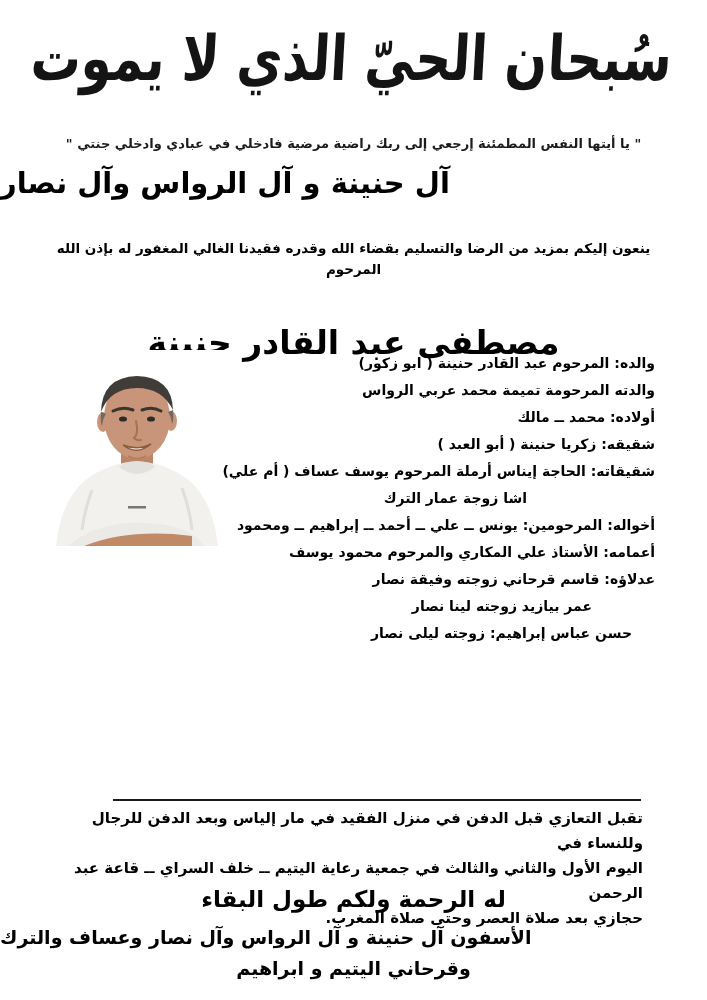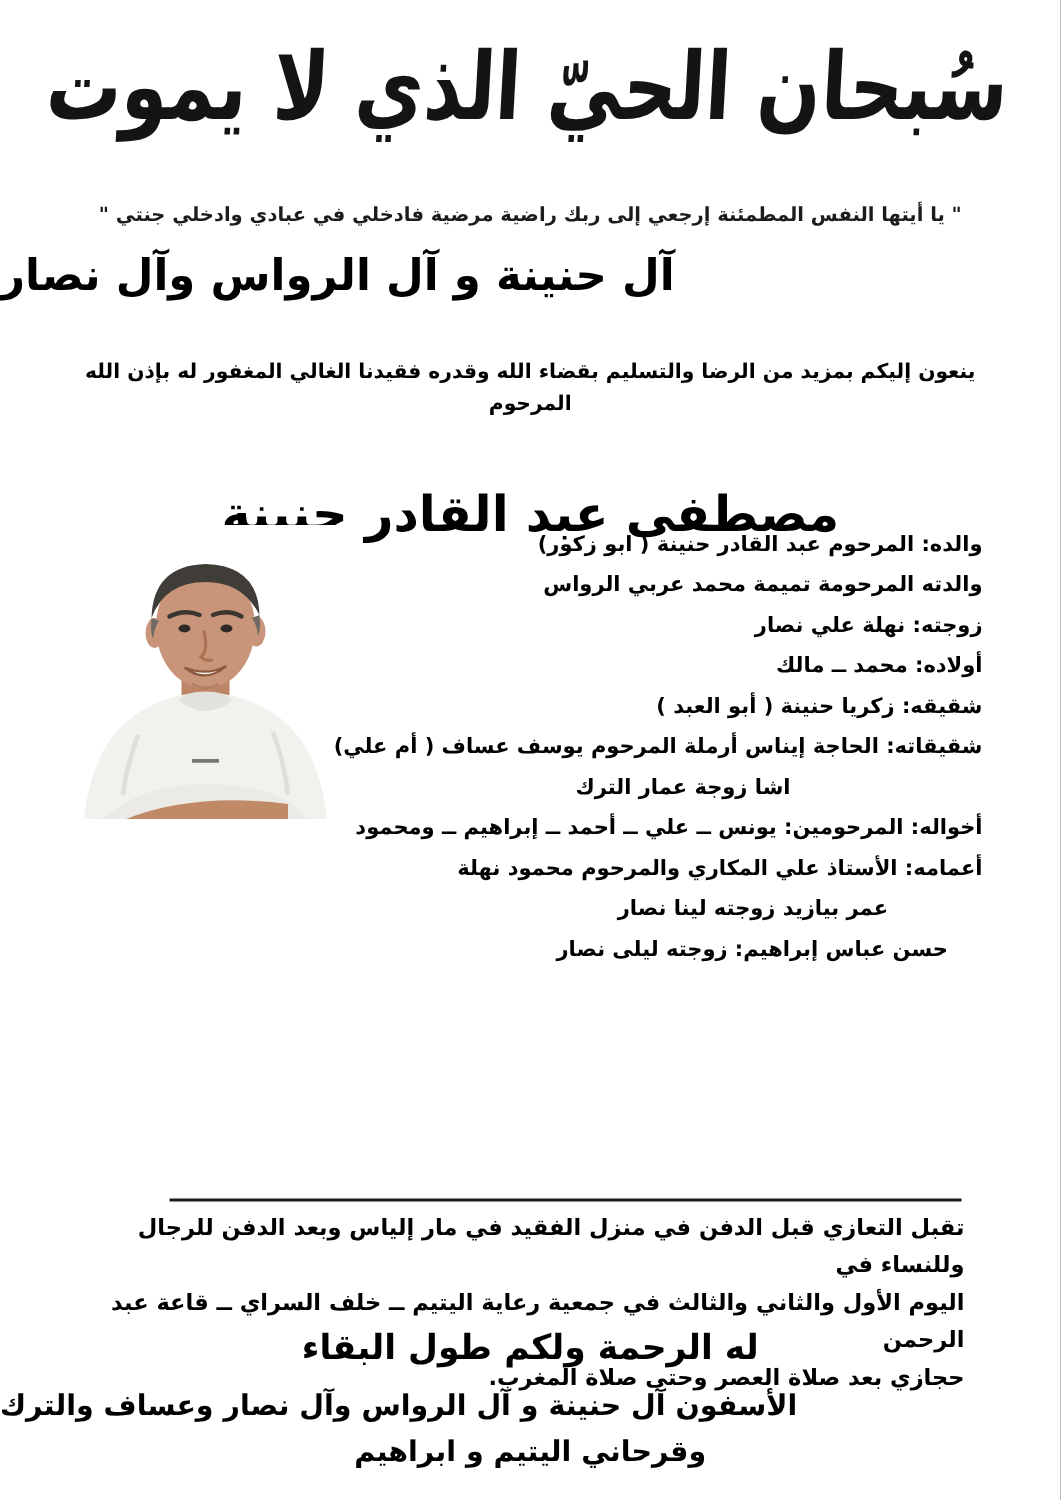--- a/index.html
+++ b/index.html
@@ -165,27 +165,27 @@
 
       <path d="M83,95 q14,11 28,-1 q-13,7 -28,1 Z" fill="#fdfbf8" stroke="#8c5a3c" stroke-width="1.5"></path>
 
       <path d="M88,106 q9,5 18,0" stroke="#b07f5f" stroke-width="1.5" fill="none"></path>
     </svg>
   </div>
 
   <div class="family-list">
       <div class="family-row ind-0">والده: المرحوم عبد القادر حنينة ( ابو زكور)</div>
       <div class="family-row ind-0">والدته المرحومة تميمة محمد عربي الرواس</div>
-      <div class="family-row ind-0">زوجته: نهلة علي نصار</div>
       <div class="family-row ind-0">أولاده: محمد ــ مالك</div>
       <div class="family-row ind-0">شقيقه: زكريا حنينة ( أبو العبد )</div>
       <div class="family-row ind-0">شقيقاته: الحاجة إيناس أرملة المرحوم يوسف عساف ( أم علي)</div>
       <div class="family-row ind-1">اشا زوجة عمار الترك</div>
       <div class="family-row ind-0">أخواله: المرحومين: يونس ــ علي ــ أحمد ــ إبراهيم ــ ومحمود</div>
-      <div class="family-row ind-0">أعمامه: الأستاذ علي المكاري والمرحوم محمود نهلة</div>
+      <div class="family-row ind-0">أعمامه: الأستاذ علي المكاري والمرحوم محمود يوسف</div>
+      <div class="family-row ind-0">عدلاؤه: قاسم قرحاني زوجته وفيقة نصار</div>
       <div class="family-row ind-2">عمر بيازيد زوجته لينا نصار</div>
       <div class="family-row ind-3">حسن عباس إبراهيم: زوجته ليلى نصار</div>
     </div>
 
 
   <div class="separator"></div>
 
   <div class="abs condolences">تقبل التعازي قبل الدفن في منزل الفقيد في مار إلياس وبعد الدفن للرجال وللنساء في
 اليوم الأول والثاني والثالث في جمعية رعاية اليتيم ــ خلف السراي ــ قاعة عبد الرحمن
 حجازي بعد صلاة العصر وحتى صلاة المغرب.</div>

